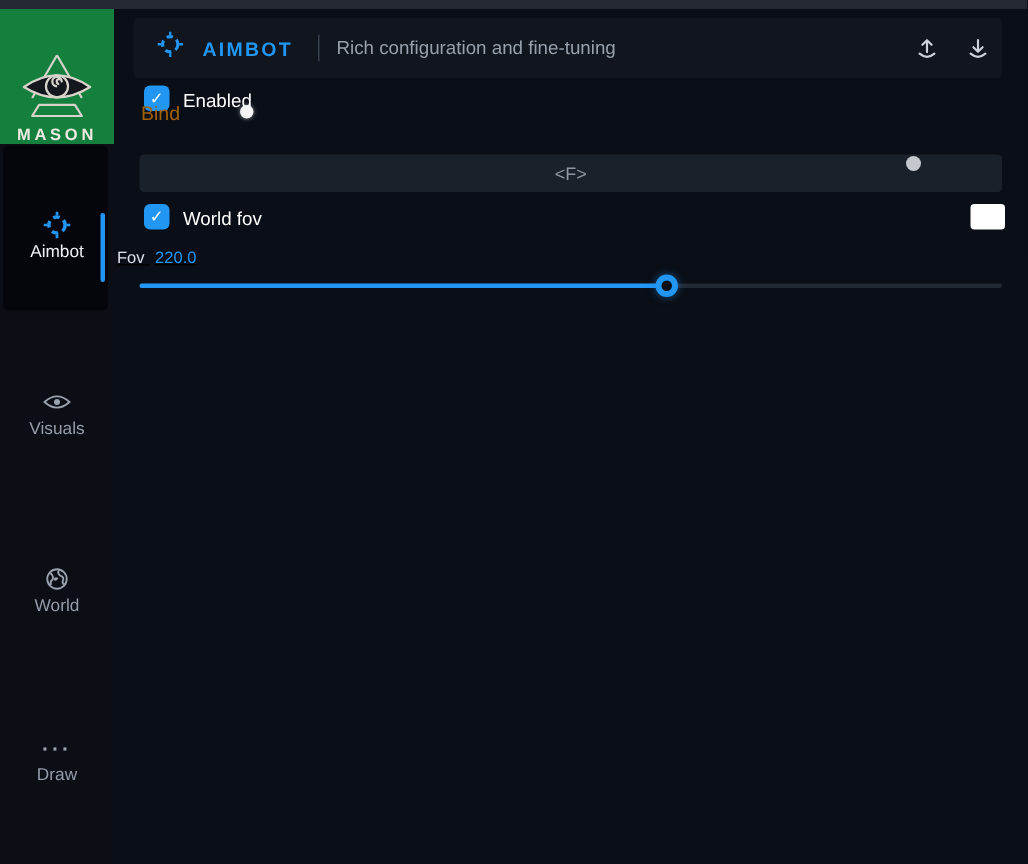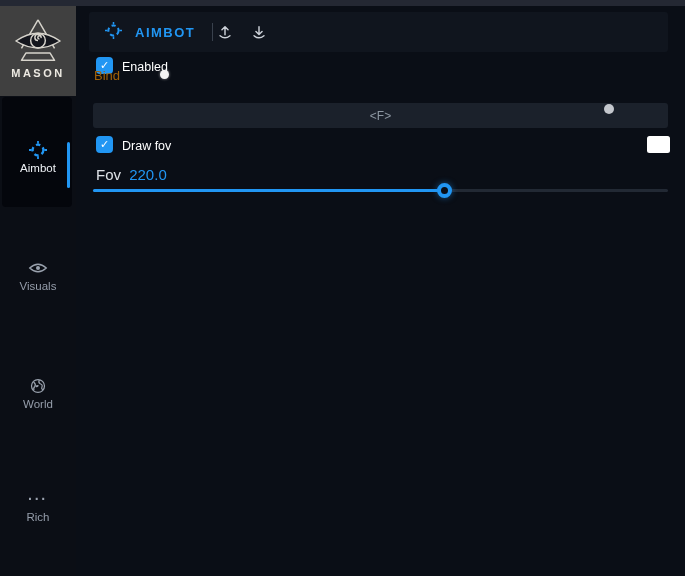--- a/index.html
+++ b/index.html
@@ -11,22 +11,23 @@
   }
   #app { position:relative; width:685px; height:576px; background:#0a0e16; }
 
   
   .top-strip { position:absolute; left:0; top:0; width:685px; height:6px; background:#242833; }
 
   
   .sidebar { position:absolute; left:0; top:6px; width:76px; height:570px; background:#0b0e15; }
   .logo-block {
     position:absolute; left:0; top:0; width:76px; height:90px;
-    background:#404040; display:flex; flex-direction:column; align-items:center;
+    background:#15803d; display:flex; flex-direction:column; align-items:center;
     padding-top:12px;
+    justify-content:flex-end;
   }
   .logo-block svg { display:block; }
   .brand-name {
     margin-top:3px; color:#ece9e2; font-size:11px; font-weight:bold; letter-spacing:2.5px;
   }
   .active-block {
     position:absolute; left:2px; top:91px; width:70px; height:110px;
     background:#04060c; border-radius:4px;
   }
   .active-indicator {
@@ -83,21 +84,21 @@
 
   .cursor-dot { position:absolute; border-radius:50%; }
   .dot-white { left:160px; top:70px; width:9px; height:9px; background:#f4f4f4; box-shadow:0 0 3px rgba(255,255,255,.55); }
   .dot-gray  { left:604px; top:104px; width:10px; height:10px; background:#c4c7cd; }
 
   .color-swatch {
     position:absolute; left:647px; top:136px; width:23px; height:17px;
     background:#ffffff; border-radius:2.5px; cursor:pointer;
   }
 
-  .fov-row { position:absolute; left:96px; top:166px; font-size:15px; }
+  .fov-row { position:absolute; left:78px; top:166px; font-size:11px;text-decoration:underline; }
   .fov-label { color:#dfe3e8; }
   .fov-value { color:#2196f3; margin-left:4px; }
 
   .slider { position:absolute; left:93px; top:182px; width:575px; height:16px; cursor:pointer; }
   .slider-track {
     position:absolute; left:0; top:7px; width:100%; height:3px;
     background:#222934; border-radius:2px;
   }
   .slider-fill {
     position:absolute; left:0; top:7px; height:3px;
@@ -161,33 +162,34 @@
           <circle cx="12" cy="8" r="2.4" fill="#9aa2ae" stroke="none"></circle>
         </svg>
       </div>
       <div class="nav-label">Visuals</div>
     </div>
 
     <div class="nav-item nav-misc">
       <div class="nav-icon">
         <span class="dots-glyph">···</span>
       </div>
-      <div class="nav-label">Rich</div>
+      <div class="nav-label">Draw</div>
     </div>
   </div>
 
   <div class="header-band">
     <span class="hdr-crosshair">
       <svg width="17" height="17" viewBox="0 0 20 20" fill="none" stroke="#2196f3">
         <circle cx="10" cy="10" r="6" stroke-width="2.4" stroke-dasharray="5 3.4"></circle>
         <path d="M10 0 V3 M10 17 V20 M0 10 H3 M17 10 H20" stroke-width="1.8"></path>
       </svg>
     </span>
     <span class="hdr-title">AIMBOT</span>
     <span class="hdr-divider"></span>
+    <span class="hdr-subtitle">Rich configuration and fine-tuning</span>
     <span class="hdr-btn">
       <svg width="18" height="18" viewBox="0 0 20 20" fill="none" stroke="#cdd2d9" stroke-width="1.6" stroke-linecap="round" stroke-linejoin="round">
         <path d="M10 13 V4.5 M6.6 7.6 L10 4.2 L13.4 7.6"></path>
         <path d="M4.5 14.2 Q10 18.8 15.5 14.2"></path>
       </svg>
     </span>
     <span class="hdr-btn">
       <svg width="18" height="18" viewBox="0 0 20 20" fill="none" stroke="#cdd2d9" stroke-width="1.6" stroke-linecap="round" stroke-linejoin="round">
         <path d="M10 4.2 V12.5 M6.6 9.4 L10 12.8 L13.4 9.4"></path>
         <path d="M4.5 14.2 Q10 18.8 15.5 14.2"></path>
@@ -204,21 +206,21 @@
 
   <span class="row-label lbl-bind">Bind</span>
   <div class="bind-input">
     <span>&lt;F&gt;</span>
   </div>
   <span class="cursor-dot dot-gray"></span>
 
   <div class="checkbox cb-drawfov">
     <span>✓</span>
   </div>
-  <span class="row-label lbl-drawfov">Draw fov</span>
+  <span class="row-label lbl-drawfov">World fov</span>
   <span class="color-swatch"></span>
 
   <div class="fov-row">
     <span class="fov-label">Fov</span>
     <span class="fov-value">220.0</span>
   </div>
 
   <div class="slider">
     <div class="slider-track"></div>
     <div class="slider-fill" style="width: 61.2%;"></div>

